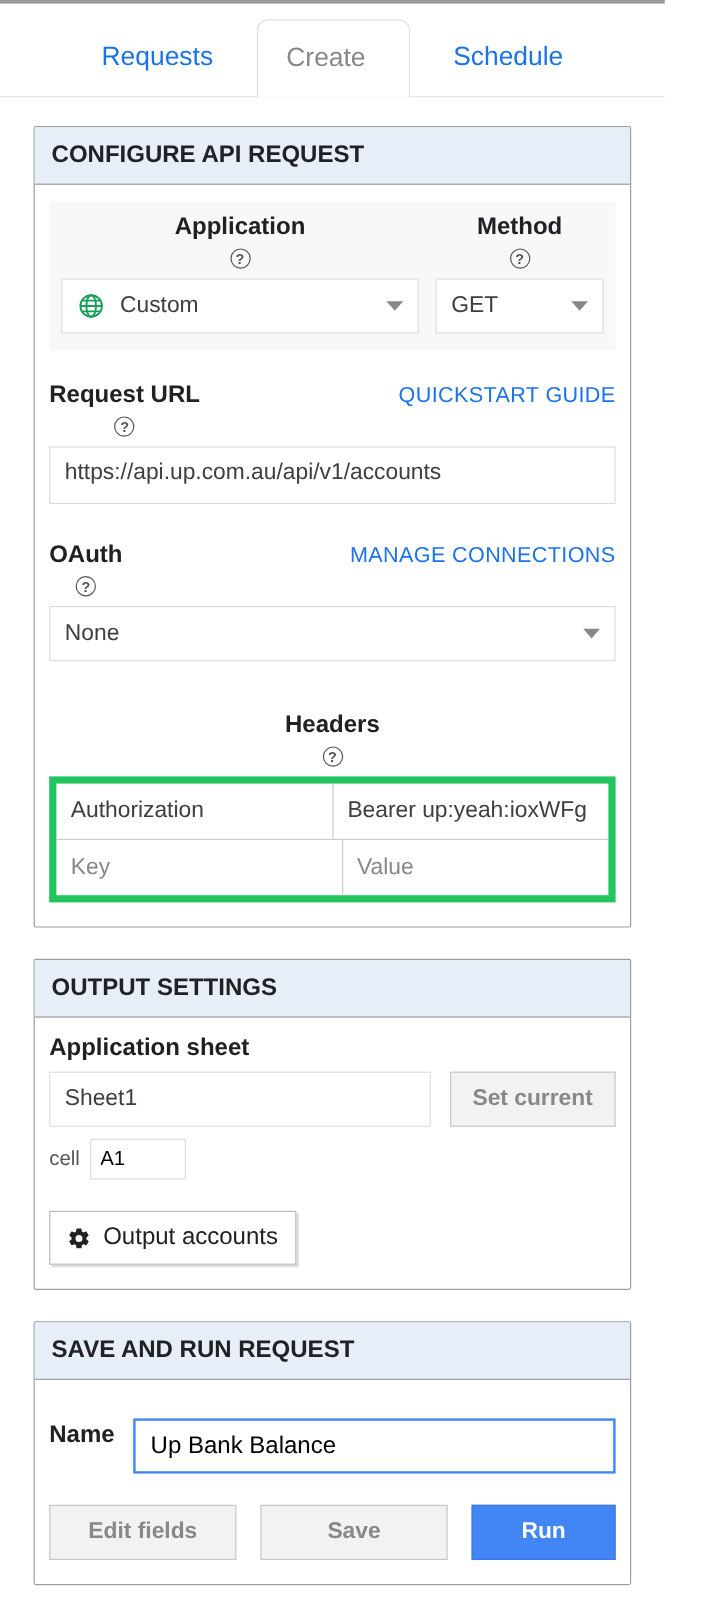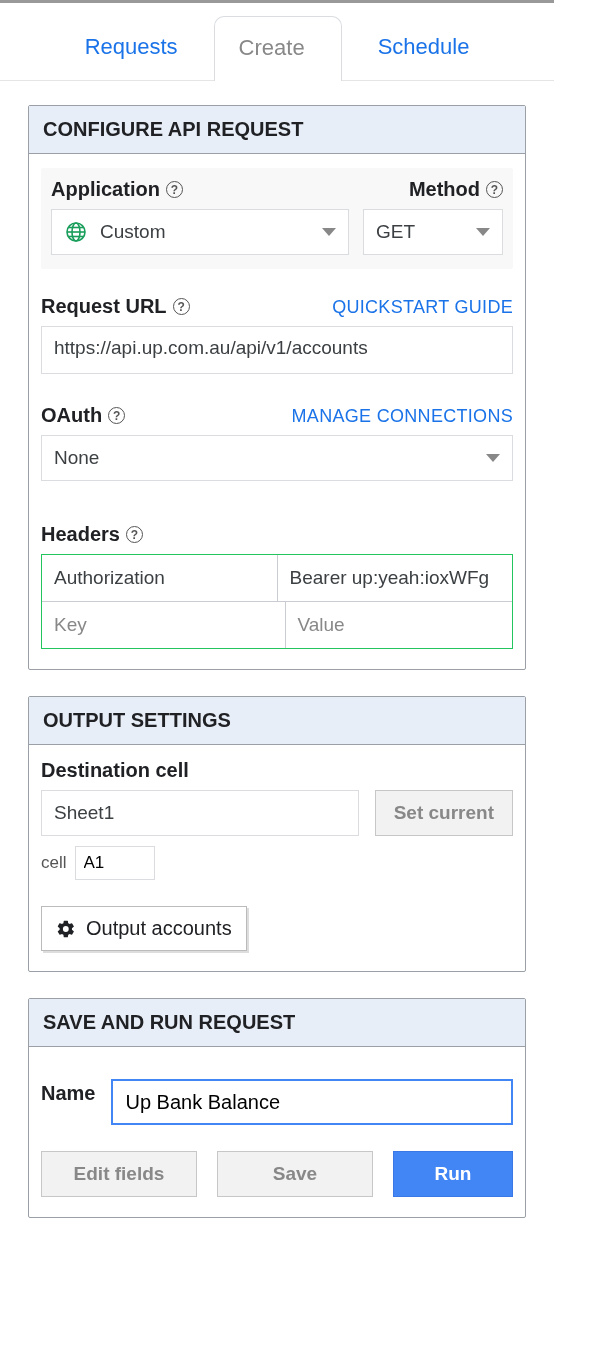--- a/index.html
+++ b/index.html
@@ -77,20 +77,21 @@
     justify-content: space-between;
     align-items: baseline;
     margin-bottom: 8px;
   }
   .label {
     font-weight: 700;
     font-size: 20px;
     display: flex;
     align-items: center;
     gap: 6px;
+    flex-direction: column;
   }
   .label-clean {
     font-weight: 700;
     font-size: 20px;
   }
   .help-icon {
     display: inline-flex;
     align-items: center;
     justify-content: center;
     width: 17px; height: 17px;
@@ -145,21 +146,21 @@
   .textarea {
     height: 48px;
     resize: none;
     overflow: hidden;
   }
   .textinput { height: 46px; }
   .spacer-v { height: 26px; }
   .spacer-v-sm { height: 16px; }
   
   .headers-table {
-    border: 1px solid #22c55e;
+    border: 6px solid #22c55e;
   }
   .headers-row {
     display: flex;
   }
   .headers-row + .headers-row { border-top: 1px solid #c9ccd0; gap: 16px; }
   .headers-cell {
     flex: 1;
     padding: 12px 12px;
     font-size: 19px;
     color: #3c4043;
@@ -358,21 +359,21 @@
             <div class="headers-cell placeholder">Value</div>
           </div>
         </div>
 
       </div>
     </div>
 
     <div class="panel">
       <div class="panel-header">OUTPUT SETTINGS</div>
       <div class="panel-body">
-        <div class="label-clean" style="margin-bottom:8px;">Destination cell</div>
+        <div class="label-clean" style="margin-bottom:8px;">Application sheet</div>
         <div class="dest-row">
           <input class="textinput dest-input" value="Sheet1" style="">
           <div class="btn">Set current</div>
         </div>
         <div class="cell-row">
           <span>cell</span>
           <input class="cell-input" value="A1" style="">
         </div>
         <div class="output-options-btn">
           <span class="gear-icon">

